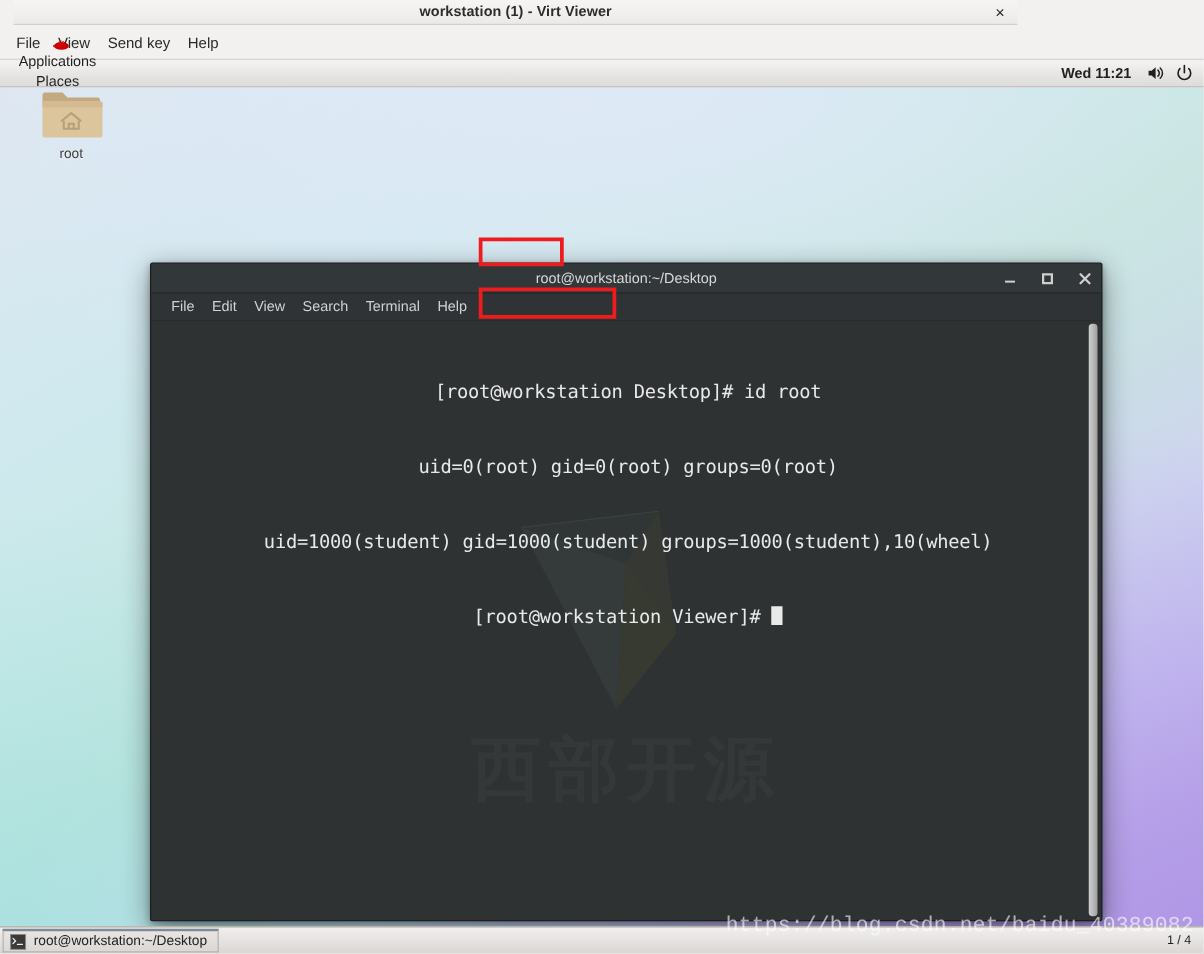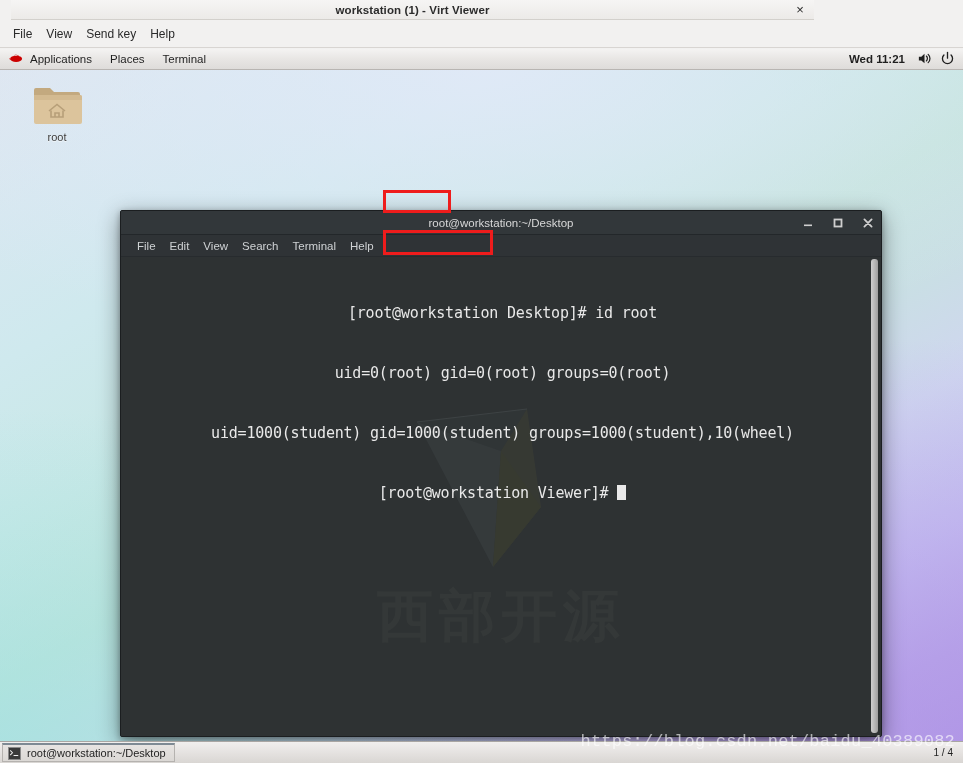--- a/index.html
+++ b/index.html
@@ -72,21 +72,21 @@
   .gnome-panel {
     position: absolute;
     left: 0; top: 49px;
     width: 963px; height: 21px;
     background: linear-gradient(to bottom, #f4f3f2 0%, #e8e6e4 50%, #dedcda 100%);
     border-bottom: 1px solid #b8b5b2;
     display: flex;
     align-items: center;
     padding: 0 6px;
   }
-  .panel-left { display: flex; align-items: flex-start; gap: 0px; }
+  .panel-left { display: flex; align-items: center; gap: 0px; flex-direction: column; }
   .panel-right { margin-left: auto; display: flex; align-items: flex-start; gap: 8px; padding-right: 2px; font-weight: bold; }
   .panel-item {
     font-size: 11.5px;
     color: #1f1f1f;
     padding: 2px 9px;
     cursor: pointer;
     white-space: nowrap;
   }
   .rh-logo { width: 15px; height: 13px; margin-right: -2px; margin-left: 2px; display:block; }
   .panel-clock { font-size: 11.5px; color: #1f1f1f; padding: 2px 4px; cursor: pointer; white-space: nowrap;}
@@ -132,21 +132,21 @@
     cursor: pointer;
     z-index: 2;
   }
   .desk-icon .label {
     margin-top: 3px;
     font-size: 11px;
     color: #3b3b3b;
     text-align: center;
     text-shadow: 0 1px 1px rgba(255,255,255,.85);
   }
-  #icon-root { left: 16px; top: 14px; }
+  #icon-root { left: 16px; top: 0; }
   #icon-trash { left: 16px; top: 122px; }
 
   
   .term-window {
     position: absolute;
     left: 120px; top: 140px;
     width: 762px; height: 527px;
     background: #2b2f31;
     border: 1px solid #1b1e20;
     border-radius: 2px;

